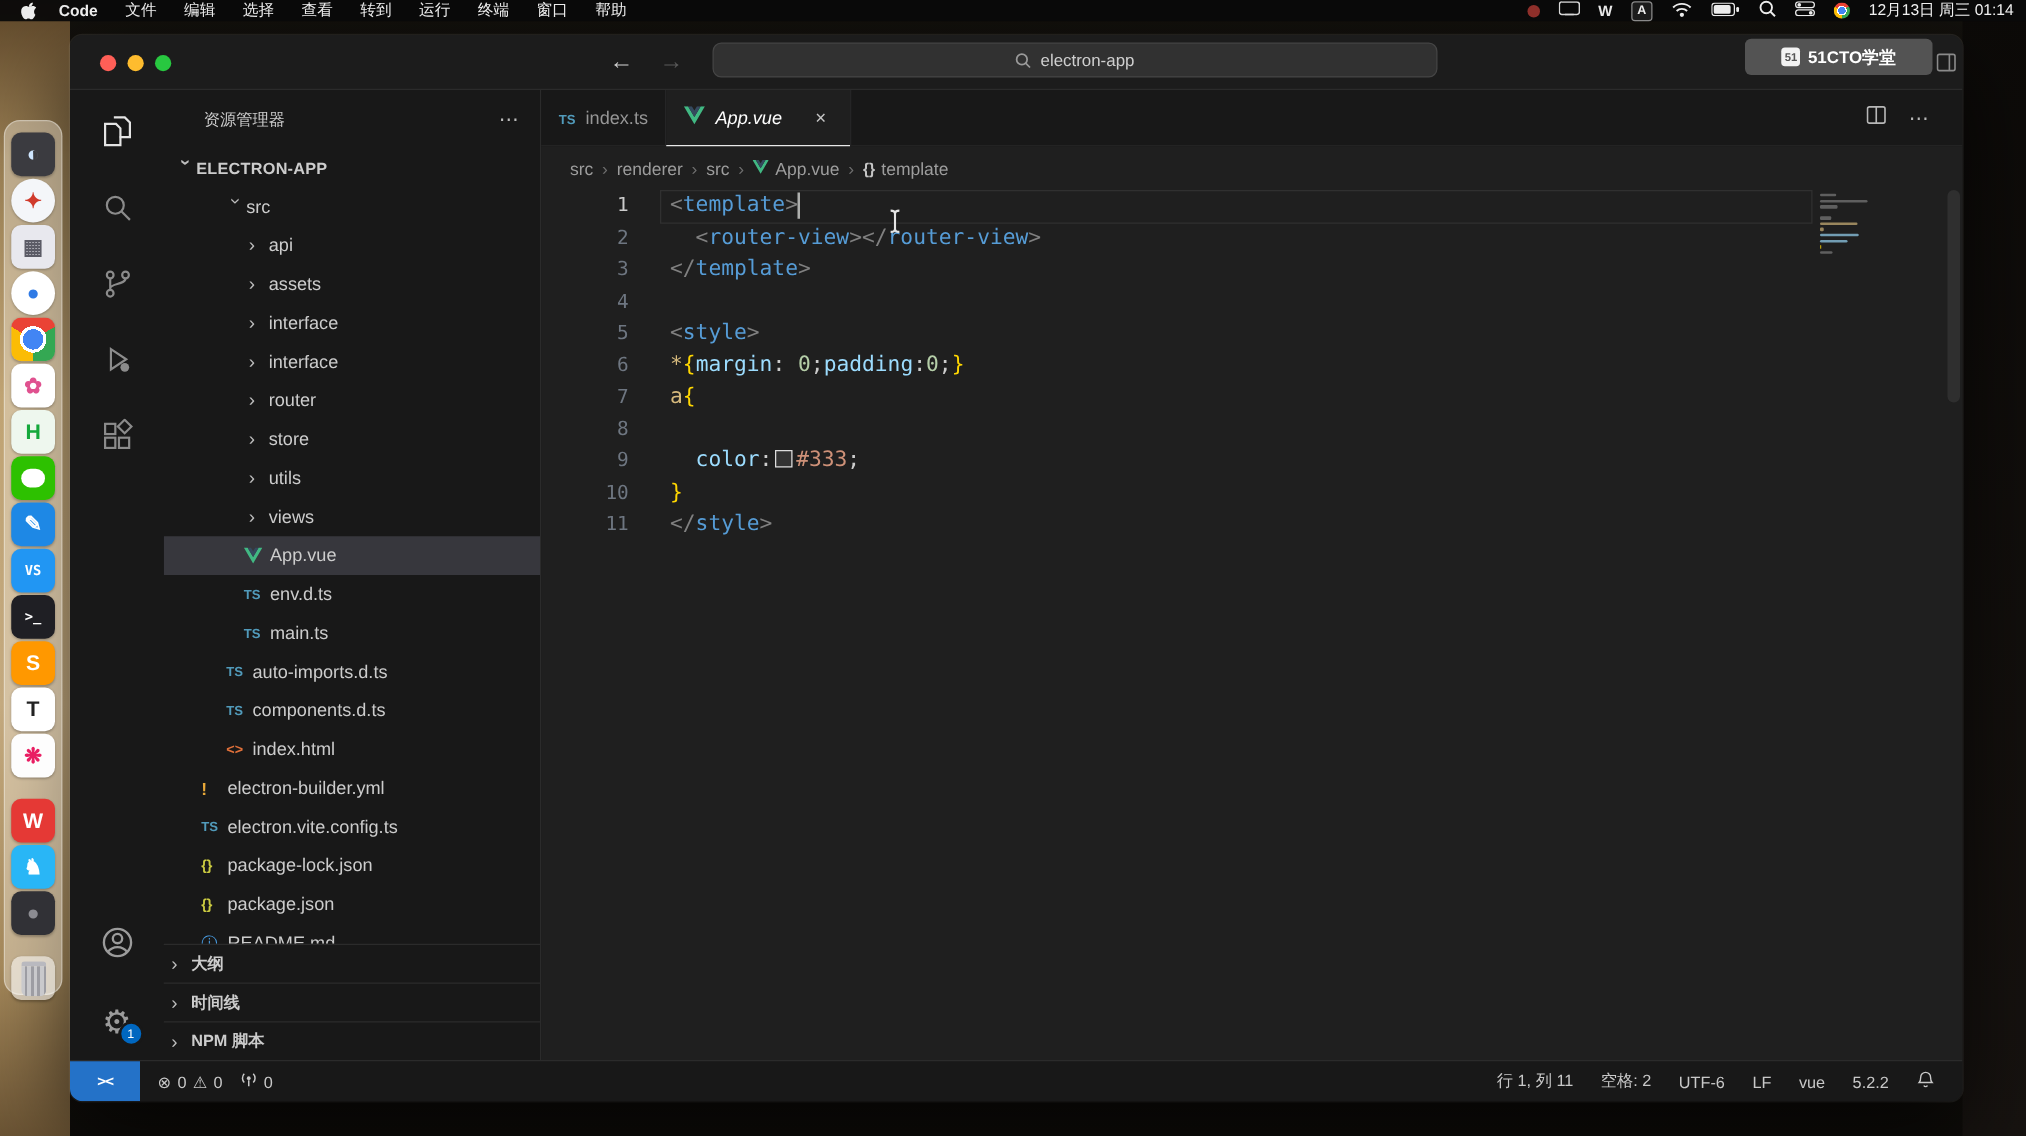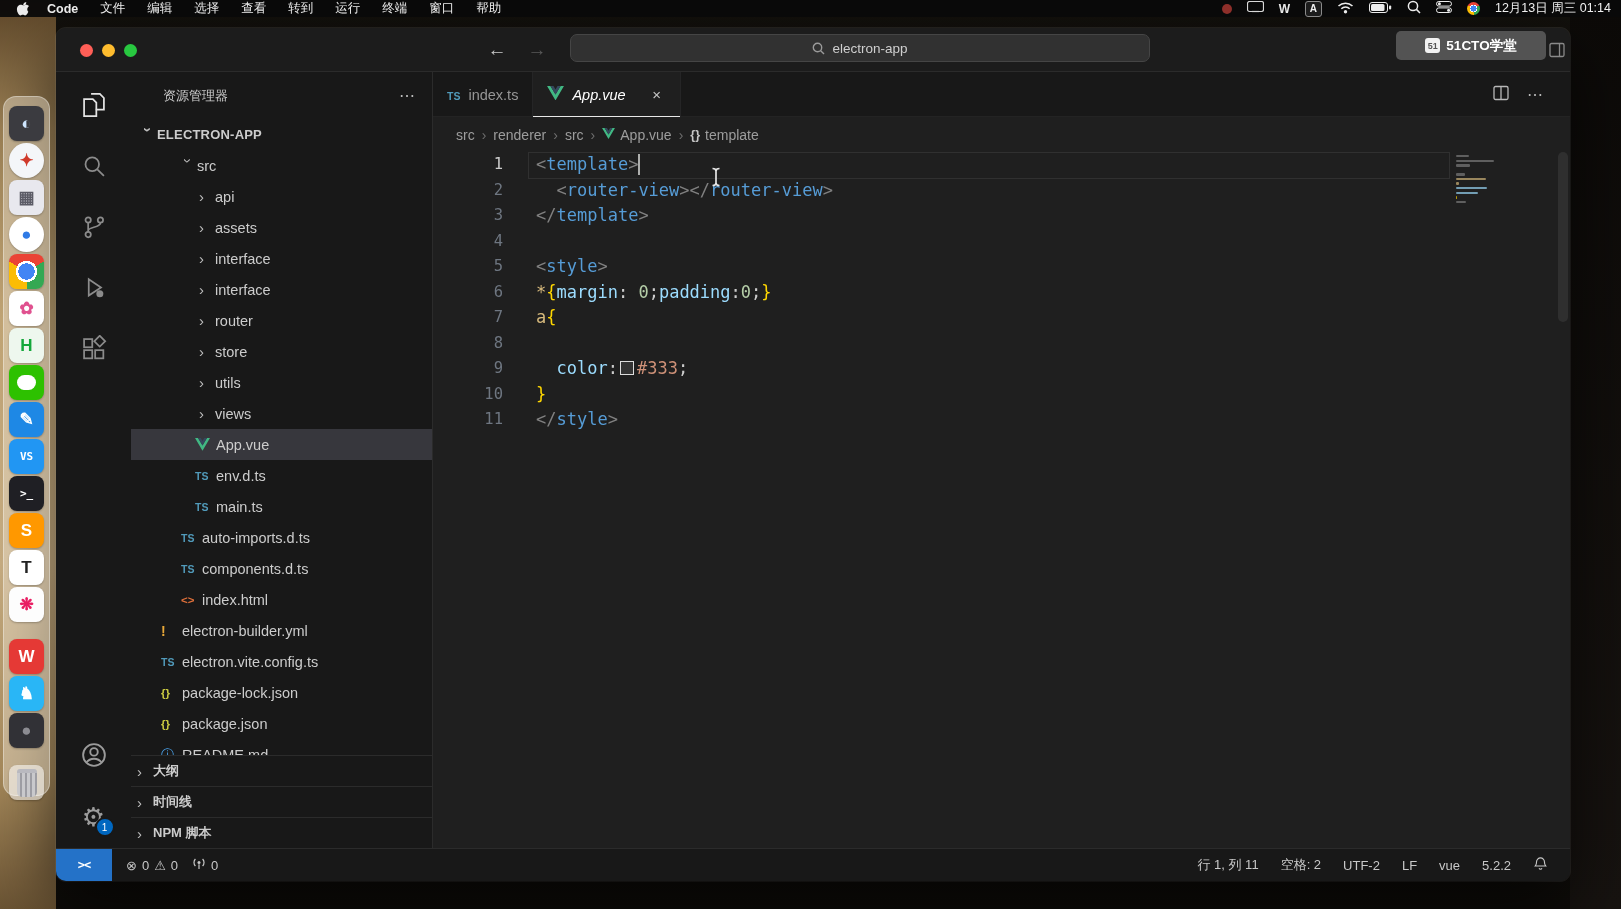--- a/index.html
+++ b/index.html
@@ -577,21 +577,21 @@
           <svg width="14" height="14">
               <circle cx="7" cy="5.5" r="1.5" fill="#c8c8c8"></circle>
               <path d="M3.4 9a5 5 0 0 1 0-7M10.6 2a5 5 0 0 1 0 7M7 7.2V12" stroke="#c8c8c8" fill="none" stroke-width="1.2"></path>
             </svg>
         </span>
         <span>0</span>
       </div>
       <div class="sb-right" id="sb-right">
           <div class="sb-item">行 1, 列 11</div>
           <div class="sb-item">空格: 2</div>
-          <div class="sb-item">UTF-2</div>
+          <div class="sb-item">UTF-6</div>
           <div class="sb-item">LF</div>
           <div class="sb-item">vue</div>
           <div class="sb-item">5.2.2</div>
           <span><svg width="15" height="16" viewBox="0 0 16 16">
               <path d="M8 1.5a4.2 4.2 0 0 0-4.2 4.2c0 3-1.3 4.4-1.3 4.4h11s-1.3-1.4-1.3-4.4A4.2 4.2 0 0 0 8 1.5z" fill="none" stroke="#c8c8c8" stroke-width="1.2"></path>
               <path d="M6.5 12.6a1.6 1.6 0 0 0 3 0" stroke="#c8c8c8" fill="none" stroke-width="1.2"></path>
             </svg></span>
         </div>
     </div>
 

